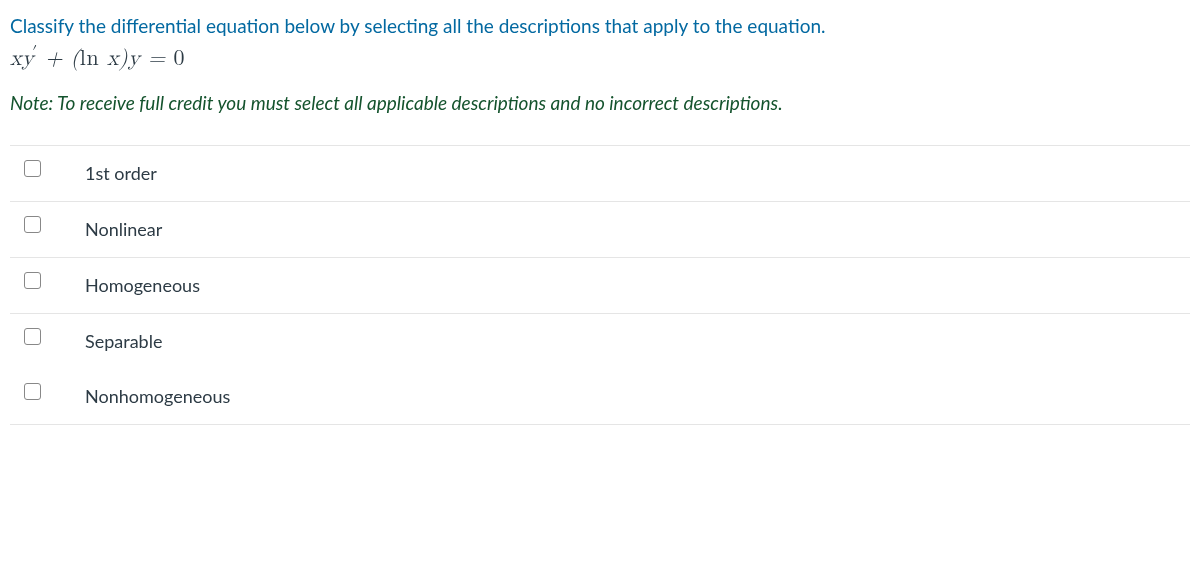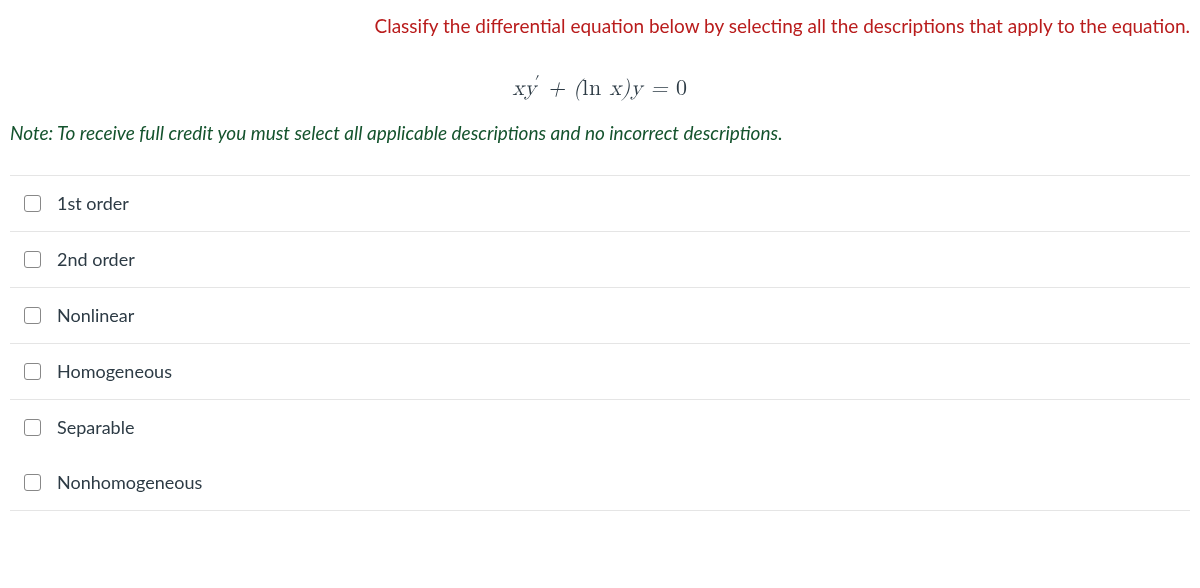--- a/index.html
+++ b/index.html
@@ -10,32 +10,30 @@
     body {
       font-family: 'Lato', 'Helvetica Neue', Arial, sans-serif;
       font-size: 19px;
       color: #2d3b45;
       padding: 12px 10px;
       line-height: 1.5;
       width: 1200px;
       background: #fff;
     }
     .question-text {
-      margin-bottom: 30px;
+      margin-bottom: 0;
       font-size: 19px;
-      color: #b91c1c;
-      text-align: right;
+      color: #0369a1;
     }
     .equation {
       font-family: 'Latin Modern Math', 'Cambria Math', 'STIX Two Math', 'Times New Roman', serif;
       font-size: 22px;
       margin-bottom: 14px;
       font-style: italic;
       letter-spacing: 0.5px;
-      text-align: center;
     }
     .equation .upright {
       font-style: normal;
     }
     .equation .prime {
       font-style: normal;
       vertical-align: super;
       font-size: 0.7em;
       margin-left: -2px;
     }
@@ -43,23 +41,23 @@
       font-style: italic;
       font-size: 19px;
       margin-bottom: 28px;
       color: #14532d;
     }
     .options {
       border-top: 1px solid #e5e5e5;
     }
     .option-row {
       display: flex;
-      align-items: center;
       padding: 14px 8px 14px 14px;
       border-bottom: 1px solid #e5e5e5;
+      gap: 28px;
     }
     .checkbox {
       width: 17px;
       height: 17px;
       border: 1.5px solid #888;
       border-radius: 3px;
       margin-right: 16px;
       flex-shrink: 0;
       cursor: pointer;
       background: #fff;
@@ -81,24 +79,20 @@
 
 <div class="note">Note: To receive full credit you must select all applicable descriptions and no incorrect descriptions.</div>
 
 <div class="options">
   <div class="option-row">
     <div class="checkbox"></div>
     <span class="option-label">1st order</span>
   </div>
   <div class="option-row">
     <div class="checkbox"></div>
-    <span class="option-label">2nd order</span>
-  </div>
-  <div class="option-row">
-    <div class="checkbox"></div>
     <span class="option-label">Nonlinear</span>
   </div>
   <div class="option-row">
     <div class="checkbox"></div>
     <span class="option-label">Homogeneous</span>
   </div>
   <div class="option-row" style="border-bottom:none;">
     <div class="checkbox"></div>
     <span class="option-label">Separable</span>
   </div>

